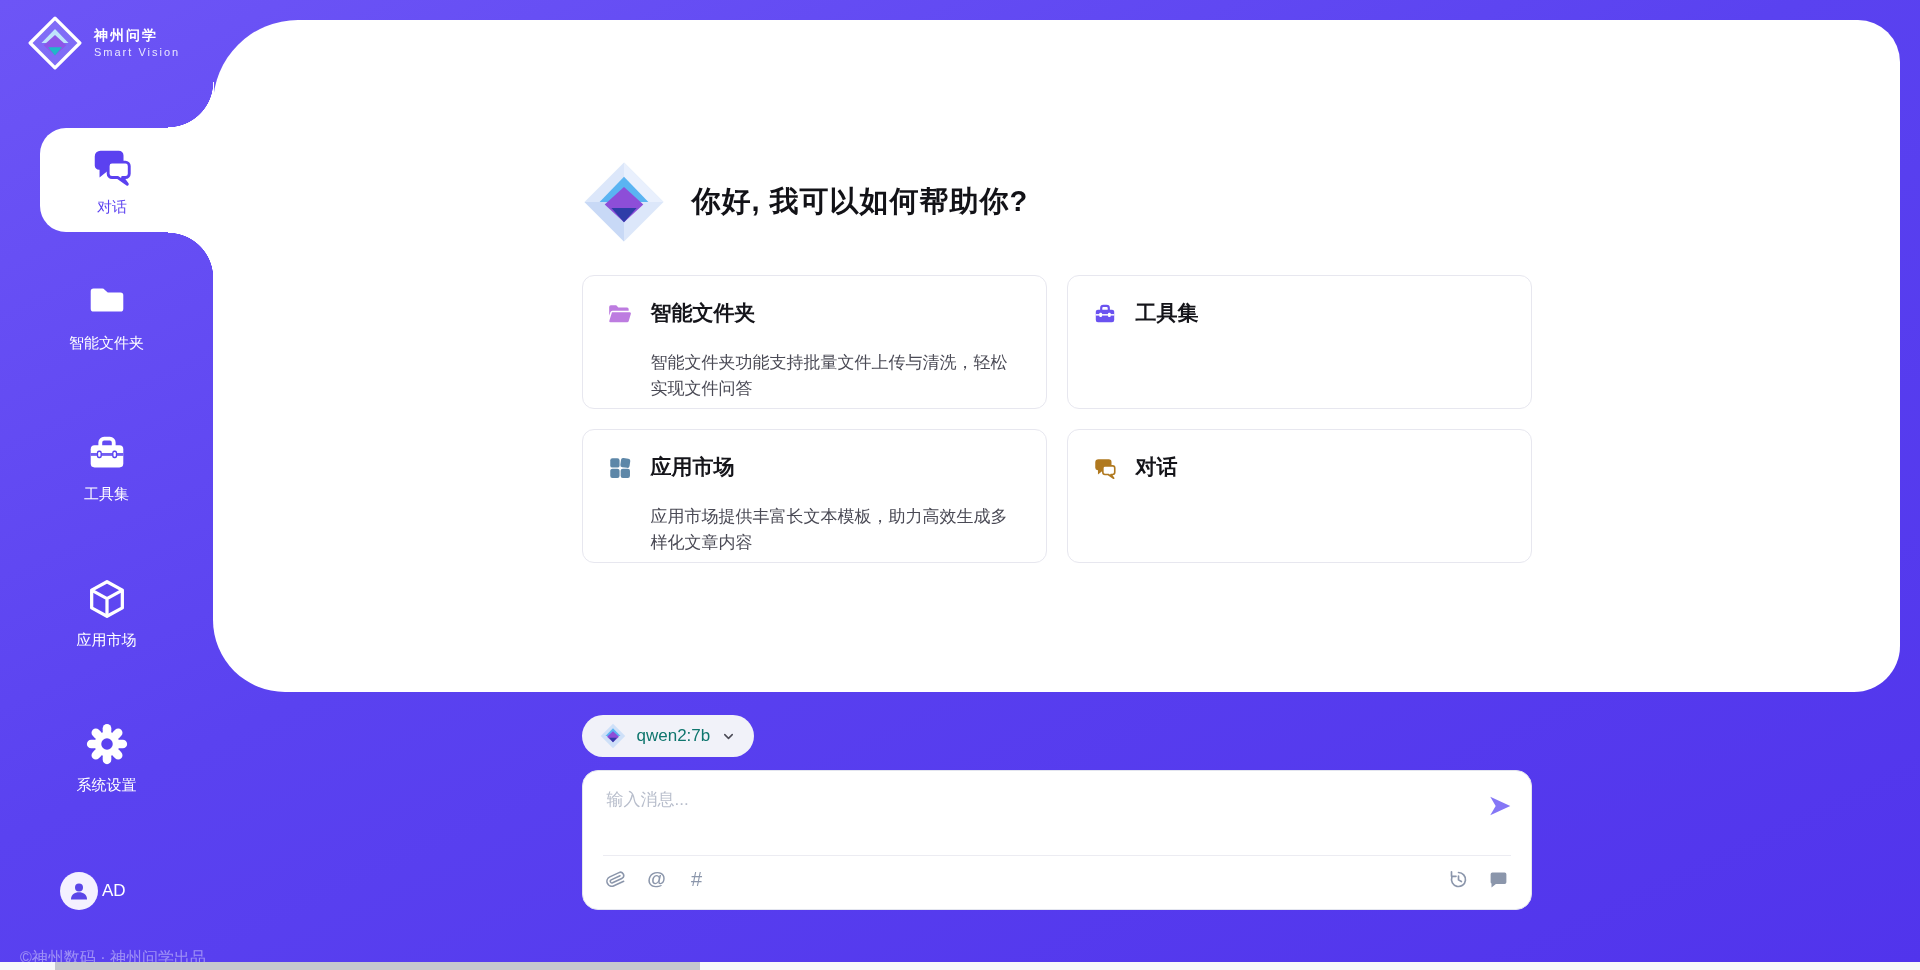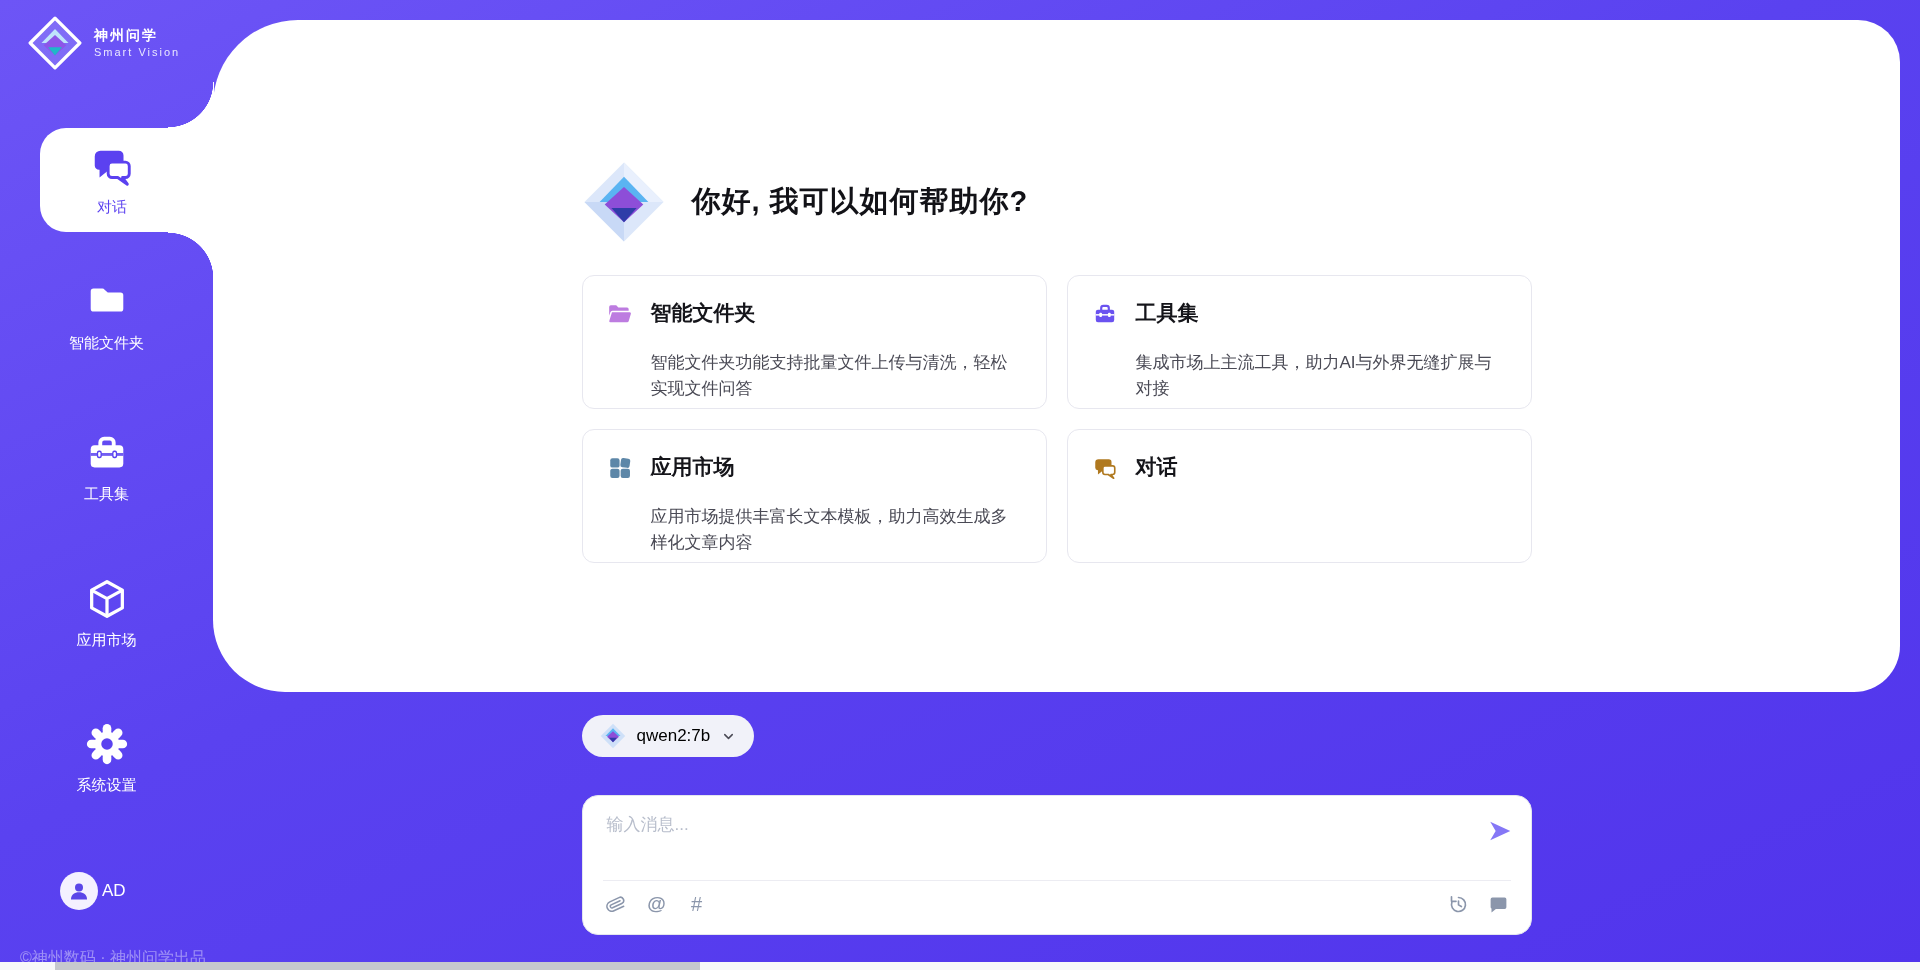--- a/index.html
+++ b/index.html
@@ -46,25 +46,25 @@
          grid-template-columns:465px 465px;grid-template-rows:134px 134px;gap:20px;}
   .card{background:#fff;border:1px solid #e7e7ef;border-radius:12px;box-sizing:border-box;
         padding:24px 24px 0 24px;display:grid;grid-template-columns:44px 1fr;align-items:start;cursor:pointer;}
   .card svg{width:26px;height:26px;margin-top:1px;}
   .card-title{font-size:21px;font-weight:700;color:#15151a;line-height:1.2;}
   .card-desc{grid-column:2;font-size:17px;color:#4a4a55;line-height:1.55;margin-top:17px;}
 
   .model-pill{position:absolute;top:695px;left:0;height:42px;border-radius:21px;background:#f1f2f9;
               display:inline-flex;align-items:center;gap:11px;padding:0 18px;cursor:pointer;}
   .model-pill .mp-logo{width:26px;height:26px;}
-  .model-name{font-size:17px;color:#000000;}
+  .model-name{font-size:17px;color:#0f766e;}
   .model-pill .chev{width:15px;height:15px;}
 
   .composer{position:absolute;top:750px;left:0;width:950px;height:140px;box-sizing:border-box;
-            background:#fff;border:1px solid #e3e5ef;border-radius:16px;margin-top:25px;}
+            background:#fff;border:1px solid #e3e5ef;border-radius:16px;}
   .composer textarea{position:absolute;top:15px;left:22px;width:850px;height:58px;border:none;outline:none;
             resize:none;font-size:17px;color:#333;font-family:"Liberation Sans","DejaVu Sans",sans-serif;background:transparent;}
   .composer textarea::placeholder{color:#b7bdcb;}
   .send-btn{position:absolute;right:18px;top:22px;width:26px;height:26px;cursor:pointer;background:none;border:none;padding:0;}
   .composer .divider{position:absolute;left:20px;right:20px;top:84px;height:1px;background:#ececf2;}
   .tools{position:absolute;left:22px;right:20px;top:96px;display:flex;align-items:center;}
   .tools .spacer{flex:1;}
   .tool{width:24px;height:24px;margin-right:16px;display:flex;align-items:center;justify-content:center;
         color:#8b96ab;font-size:20px;cursor:pointer;background:none;border:none;padding:0;}
   .tool.right{margin-right:0;margin-left:16px;}
@@ -198,21 +198,20 @@
           <svg viewBox="0 0 48 48">
             <path d="M17 17v-4a4 4 0 0 1 4-4h6a4 4 0 0 1 4 4v4" fill="none" stroke="#6a52f0" stroke-width="4"></path>
             <rect x="7" y="16" width="34" height="23" rx="4" fill="#6a52f0"></rect>
             <rect x="7" y="24" width="34" height="3" fill="#fff" opacity=".9"></rect>
             <rect x="13.5" y="21.5" width="5" height="8" rx="2" fill="#fff"></rect>
             <rect x="29.5" y="21.5" width="5" height="8" rx="2" fill="#fff"></rect>
           </svg>
           <div>
             <div class="card-title">工具集</div>
           </div>
-          <div class="card-desc">集成市场上主流工具，助力AI与外界无缝扩展与对接</div>
         </div>
 
         <div class="card">
           <svg viewBox="0 0 24 24" fill="#5d87a8">
             <rect x="3" y="3" width="8.6" height="8.6" rx="2"></rect>
             <rect x="12.6" y="3" width="8.6" height="8.6" rx="2" transform="rotate(8 16.9 7.3)"></rect>
             <rect x="3" y="12.6" width="8.6" height="8.6" rx="2"></rect>
             <rect x="12.6" y="12.6" width="8.6" height="8.6" rx="2"></rect>
           </svg>
           <div>

